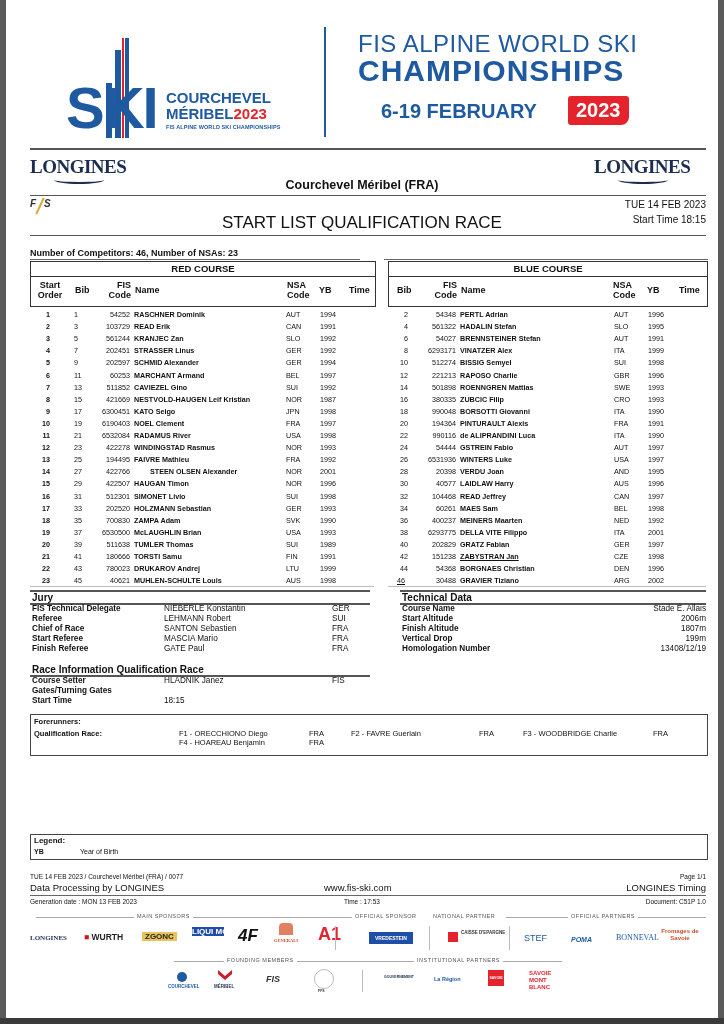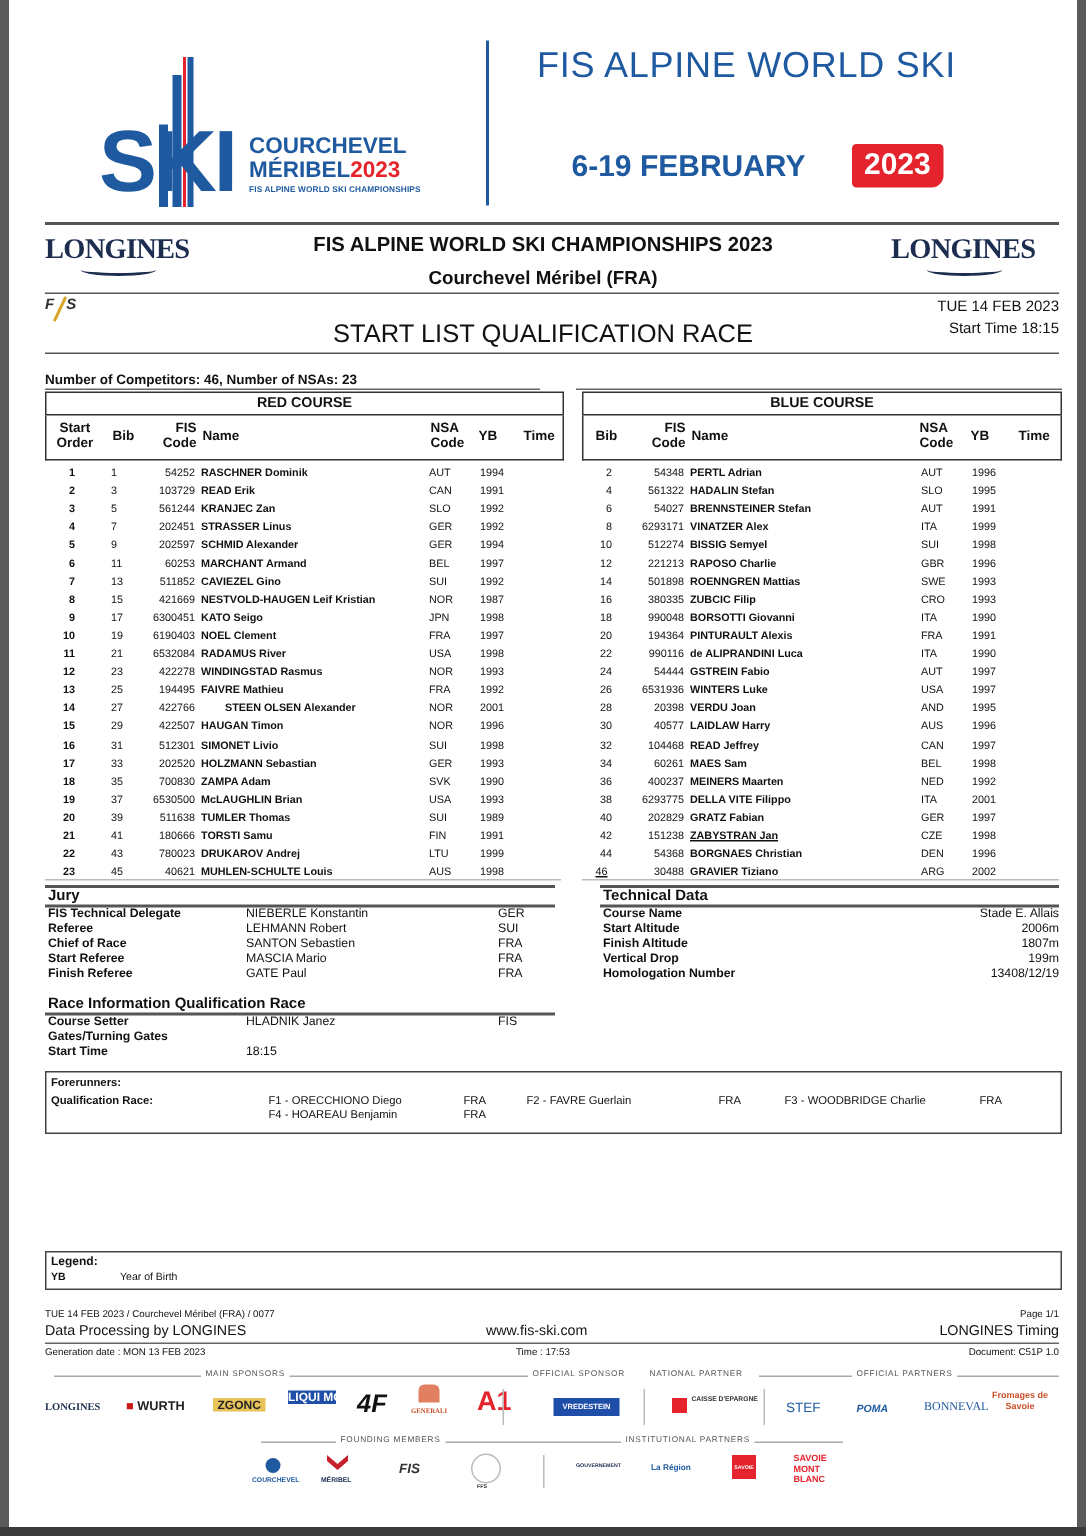--- a/index.html
+++ b/index.html
@@ -70,32 +70,32 @@
       </div>
       <div class="ski-word">SKI</div>
       <div class="ski-city">
         <div>COURCHEVEL</div>
         <div><span>MÉRIBEL</span><span class="yr">2023</span></div>
       </div>
       <div class="ski-sub">FIS ALPINE WORLD SKI CHAMPIONSHIPS</div>
     </div>
     <div class="banner-divider"></div>
     <div class="banner-title1">FIS ALPINE WORLD SKI</div>
+    <div class="banner-title2">CHAMPIONSHIPS</div>
     <div class="banner-dates">6-19 FEBRUARY</div>
     <div class="banner-year">2023</div>
   </div>
 
   <div class="hr" style="left:24px;top:148px;width:676px;"></div>
 
   <div class="longines" style="left:24px;top:156px;">LONGINES</div>
   <div class="longines-wings" style="left:48px;top:176px;width:50px;"></div>
   <div class="longines" style="left:588px;top:156px;">LONGINES</div>
   <div class="longines-wings" style="left:612px;top:176px;width:50px;"></div>
 
-  <div class="hdr-title" style="top:155px;">FIS ALPINE WORLD SKI CHAMPIONSHIPS 2023</div>
   <div class="hdr-sub" style="top:178px;">Courchevel Méribel (FRA)</div>
 
   <div class="hr" style="left:24px;top:195px;width:676px;border-top-width:1px;"></div>
 
   <div class="fis-small">
     <span>F</span><span style="display:inline-block;width:8px;"></span><span>S</span>
   </div>
   <div class="fis-slash" style="left:33px;top:197px;"></div>
 
   <div class="race-title" style="top:213px;">START LIST QUALIFICATION RACE</div>

